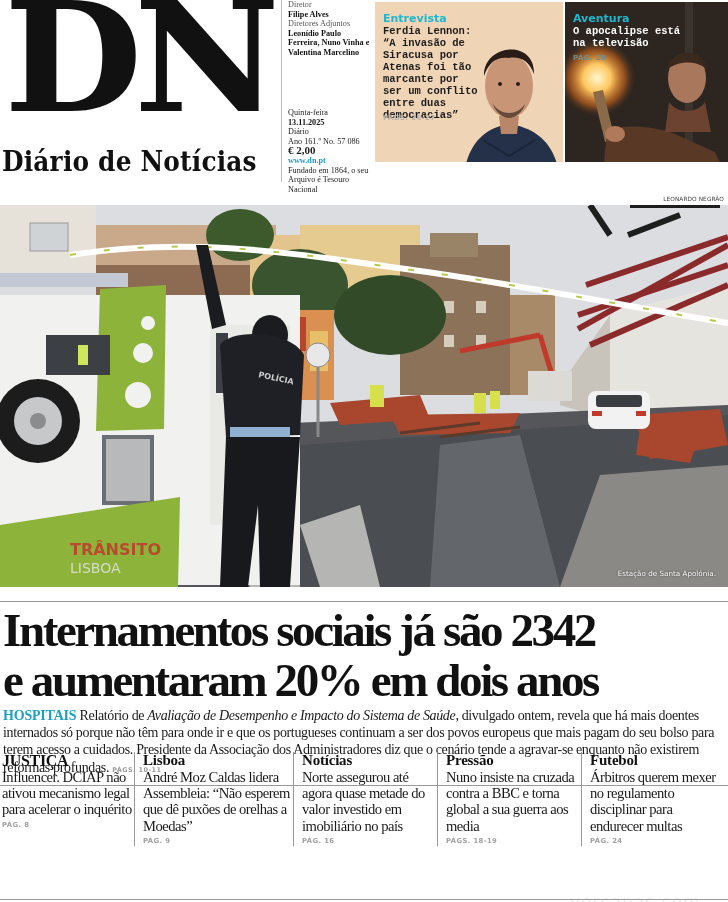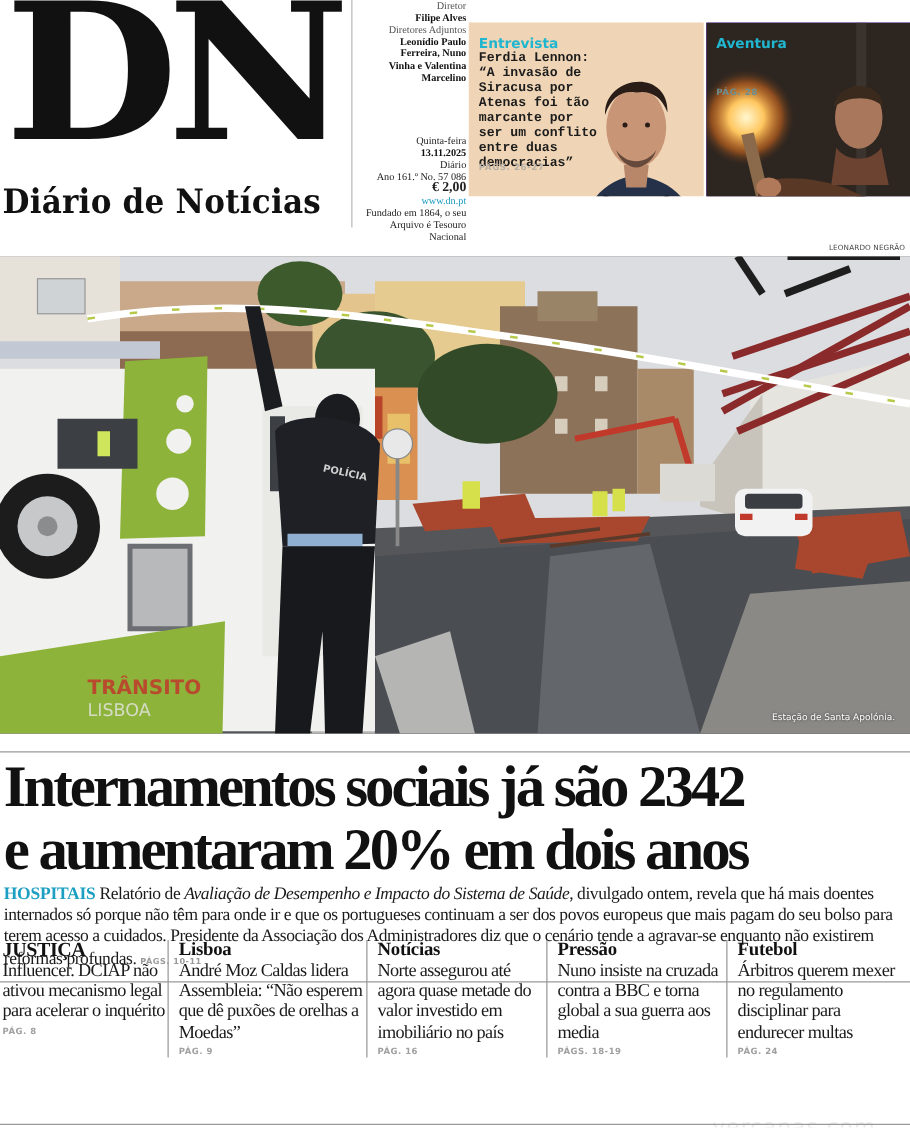--- a/index.html
+++ b/index.html
@@ -10,31 +10,31 @@
   .masthead { position: absolute; left: 0; top: 0; width: 728px; height: 182px; }
   .logo { position: absolute; left: 0; top: 0; width: 280px; height: 190px; }
   .logo-dn { position: absolute; left: 4px; top: -18px; font-family: "DejaVu Serif", serif;
     font-weight: bold; font-size: 152px; letter-spacing: -8px; line-height: 1; color: #111;
     transform: scaleX(1.05); transform-origin: left top; }
   .logo-name { position: absolute; left: 2px; top: 148px; font-family: "DejaVu Serif", serif;
     font-weight: bold; font-size: 27px; letter-spacing: 0.2px; line-height: 1; color: #111;
     font-style: normal; transform: scaleX(0.92); transform-origin: left top; }
 
   .credits { position: absolute; left: 281px; top: 0; width: 92px; height: 182px;
-    border-left: 1px solid #bbb; padding-left: 18px; font-family: "Liberation Serif", serif;
-    font-size: 8.2px; line-height: 9.6px; color: #222; text-align: right; }
+    border-left: 1px solid #bbb; padding-left: 6px; font-family: "Liberation Serif", serif;
+    font-size: 8.2px; line-height: 9.6px; color: #222; }
   .credits .lbl { color: #555; }
   .credits b { font-weight: bold; color: #111; }
   .credits .issue { position: absolute; left: 6px; top: 108px; }
   .credits .price { font-weight: bold; font-size: 11px; }
-  .credits .url { color: #1a9bc0; font-weight: normal; }
-
-  .teaser { position: absolute; top: 18px; height: 139px; overflow: hidden; }
+  .credits .url { color: #1a9bc0; font-weight: bold; }
+
+  .teaser { position: absolute; top: 2px; height: 160px; overflow: hidden; }
   .teaser-1 { left: 375px; width: 188px; background: #efd5b6; }
-  .teaser-2 { left: 565px; width: 163px; background: #4c1d95; }
+  .teaser-2 { left: 565px; width: 163px; background: #000000; }
   .teaser .kicker { position: absolute; left: 8px; top: 10px; font-family: "DejaVu Sans", sans-serif;
     font-weight: bold; font-size: 11px; color: #21b6cf; }
   .teaser .head { position: absolute; left: 8px; top: 23px; font-family: Liberation Mono, monospace;
     font-weight: bold; font-size: 10.5px; line-height: 12px; }
   .teaser-1 .head { color: #1c1c1c; width: 96px; }
   .teaser-2 .head { color: #fff; width: 120px; }
   .teaser .pages { position: absolute; left: 8px; font-family: "DejaVu Sans", sans-serif;
     font-weight: bold; font-size: 7px; color: #b8b0a6; letter-spacing: 0.4px; }
   .teaser-1 .pages { top: 112px; }
   .teaser-2 .pages { top: 52px; color: #6c8f92; }
@@ -139,20 +139,21 @@
       <rect x="120" y="0" width="8" height="178" fill="#3b342e"></rect>
       <circle cx="32" cy="76" r="40" fill="url(#fire)"></circle>
       <path d="M28 90 L40 140 L50 138 L38 88 Z" fill="#8a6a4a"></path>
       <path d="M44 128 C 60 122, 88 124, 110 132 L150 150 L163 178 L40 178 C 38 160, 40 140, 44 128 Z" fill="#5a3826"></path>
       <ellipse cx="122" cy="76" rx="19" ry="25" fill="#a9775b"></ellipse>
       <path d="M102 68 C 104 46, 140 44, 142 68 C 134 58, 112 58, 102 68 Z" fill="#3a2a1e"></path>
       <path d="M104 100 C 112 112, 132 112, 140 100 L146 130 L100 130 Z" fill="#6b4330"></path>
       <ellipse cx="50" cy="132" rx="10" ry="8" fill="#b07a5a"></ellipse>
     </svg>
     <div class="kicker">Aventura</div>
+    <div class="head">O apocalipse está na televisão</div>
     <div class="pages">PÁG. 28</div>
   </div>
 </header>
 
 <div class="credit">LEONARDO NEGRÃO</div>
 
 <section class="photo">
   <svg viewBox="0 0 728 382" width="728" height="382">
 
     <rect x="0" y="0" width="728" height="382" fill="#dcdde0"></rect>

